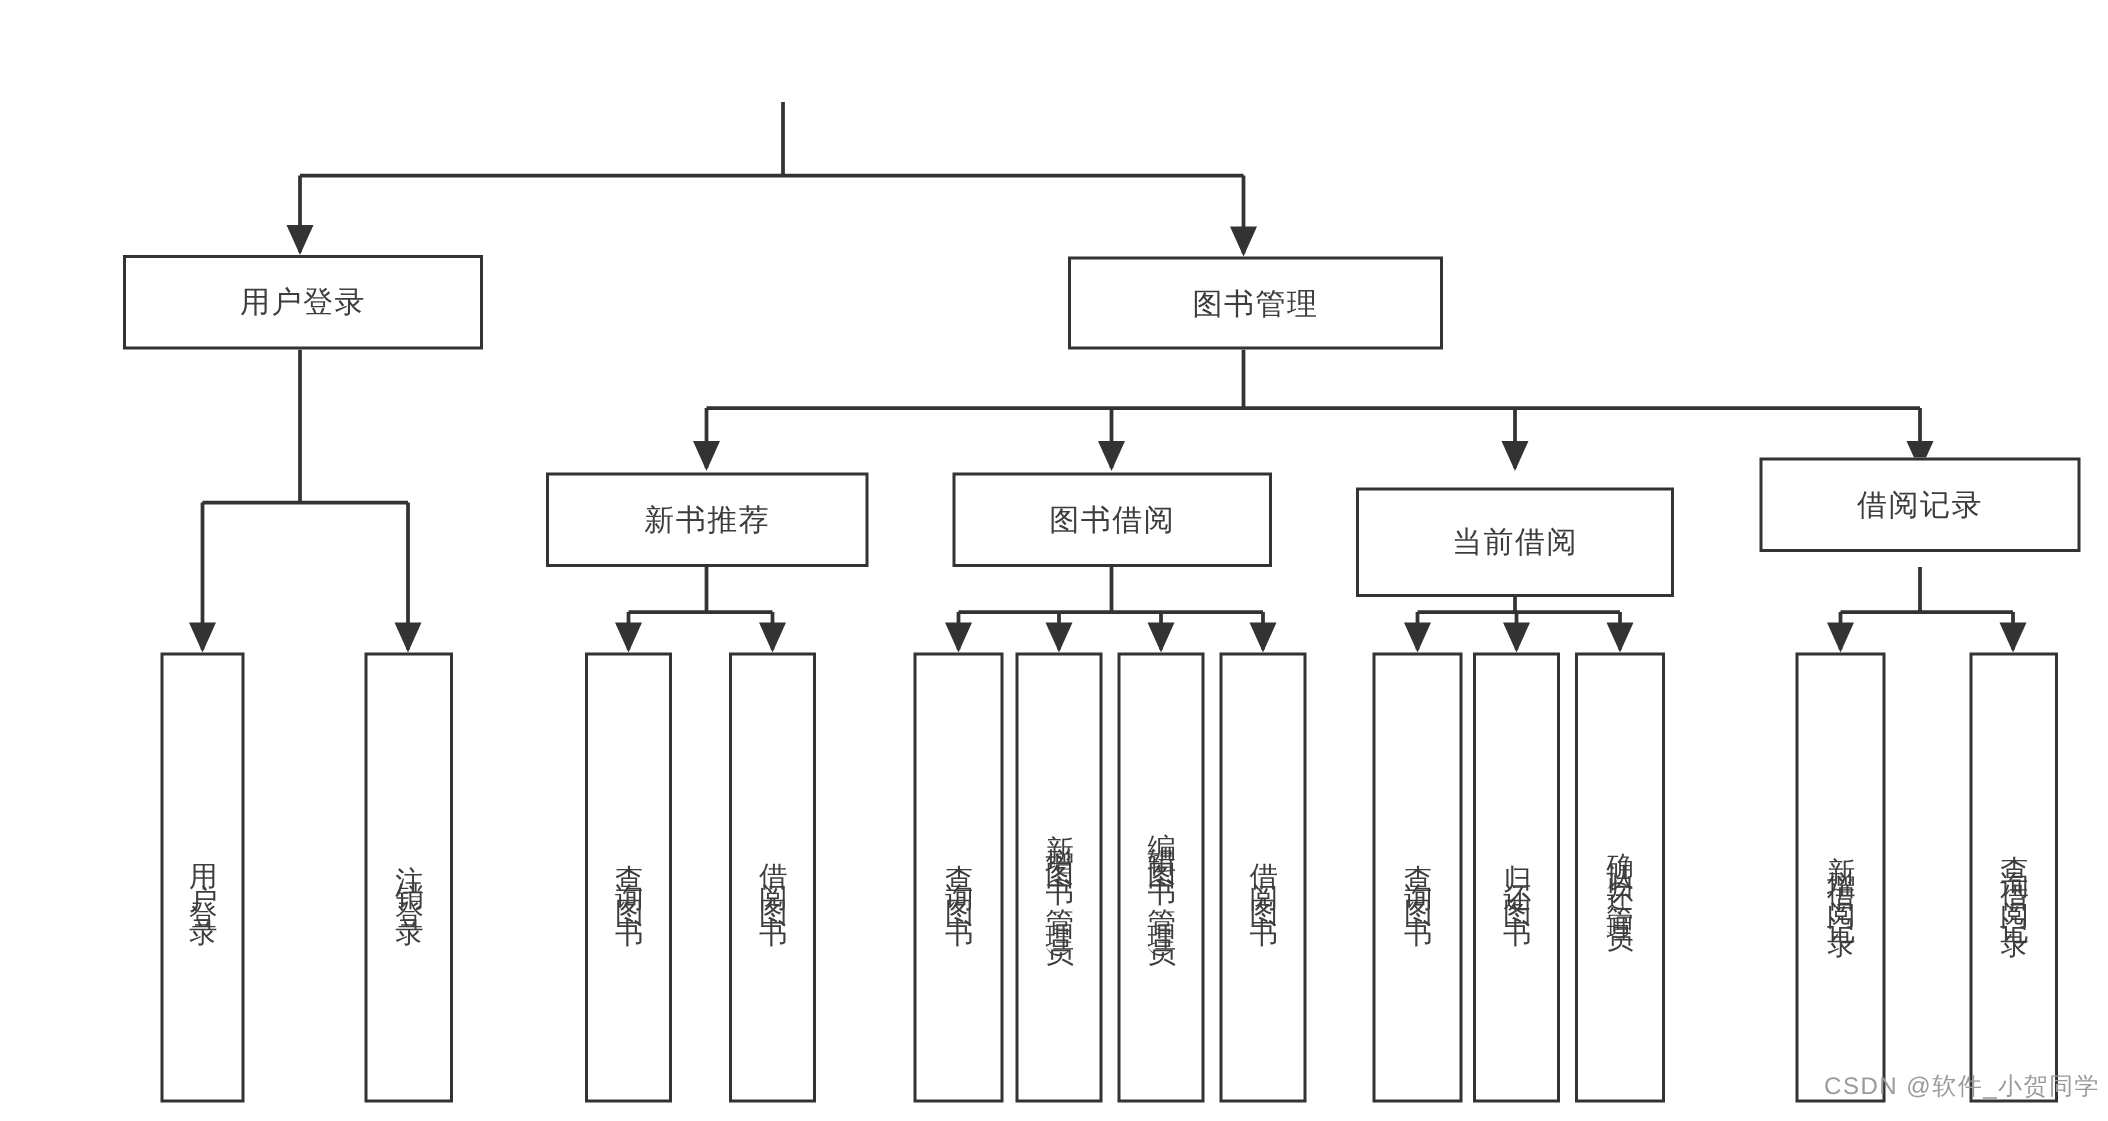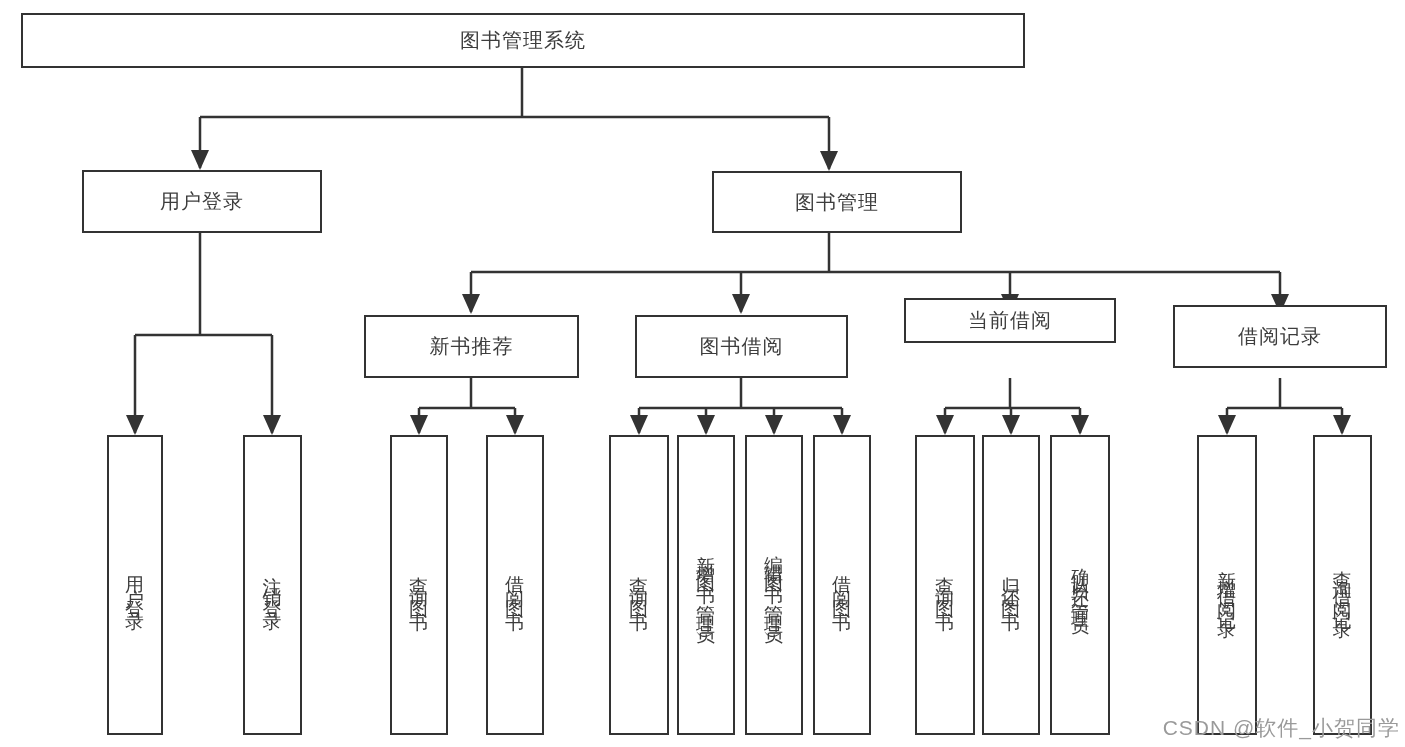--- a/index.html
+++ b/index.html
@@ -37,21 +37,21 @@
     letter-spacing: 12px;
     line-height: 1;
     white-space: nowrap;
   }
   .node.v.tight span { letter-spacing: 7px; font-size: 18px; }
   .node.v.snug span  { letter-spacing: 10px; }
   .watermark {
     position: absolute;
     top: 714px;
     right: 5px;
-    font-size: 21px;
+    font-size: 16px;
     color: #9a9a9a;
     letter-spacing: 1px;
     z-index: 5;
     white-space: nowrap;
   }
 </style>
 </head>
 <body>
 
 <div class="canvas">
@@ -69,38 +69,35 @@
          M1001 294 L1019 294 L1010 314 Z  M1271 294 L1289 294 L1280 314 Z
          M126 415 L144 415 L135 435 Z  M263 415 L281 415 L272 435 Z
          M410 415 L428 415 L419 435 Z  M506 415 L524 415 L515 435 Z
          M630 415 L648 415 L639 435 Z  M697 415 L715 415 L706 435 Z
          M765 415 L783 415 L774 435 Z  M833 415 L851 415 L842 435 Z
          M936 415 L954 415 L945 435 Z  M1002 415 L1020 415 L1011 435 Z
          M1071 415 L1089 415 L1080 435 Z
          M1218 415 L1236 415 L1227 435 Z  M1333 415 L1351 415 L1342 435 Z"></path>
   </svg>
 
-  <div class="node h" style="left:21px; top:13px; width:1004px; height:55px">
-    <span>图书管理系统</span>
-  </div>
 
   <div class="node h" style="left:82px; top:170px; width:240px; height:63px">
     <span>用户登录</span>
   </div>
   <div class="node h" style="left:712px; top:171px; width:250px; height:62px">
     <span>图书管理</span>
   </div>
 
   <div class="node h" style="left:635px; top:315px; width:213px; height:63px">
     <span>图书借阅</span>
   </div>
   <div class="node h" style="left:364px; top:315px; width:215px; height:63px">
     <span>新书推荐</span>
   </div>
-  <div class="node h" style="left:904px; top:298px; width:212px; height:45px">
+  <div class="node h" style="left:904px; top:325px; width:212px; height:73px">
     <span>当前借阅</span>
   </div>
   <div class="node h" style="left:1173px; top:305px; width:214px; height:63px">
     <span>借阅记录</span>
   </div>
 
   <div class="node v" style="left:107px; top:435px; width:56px; height:300px">
     <span>用户登录</span>
   </div>
   <div class="node v" style="left:243px; top:435px; width:59px; height:300px">

